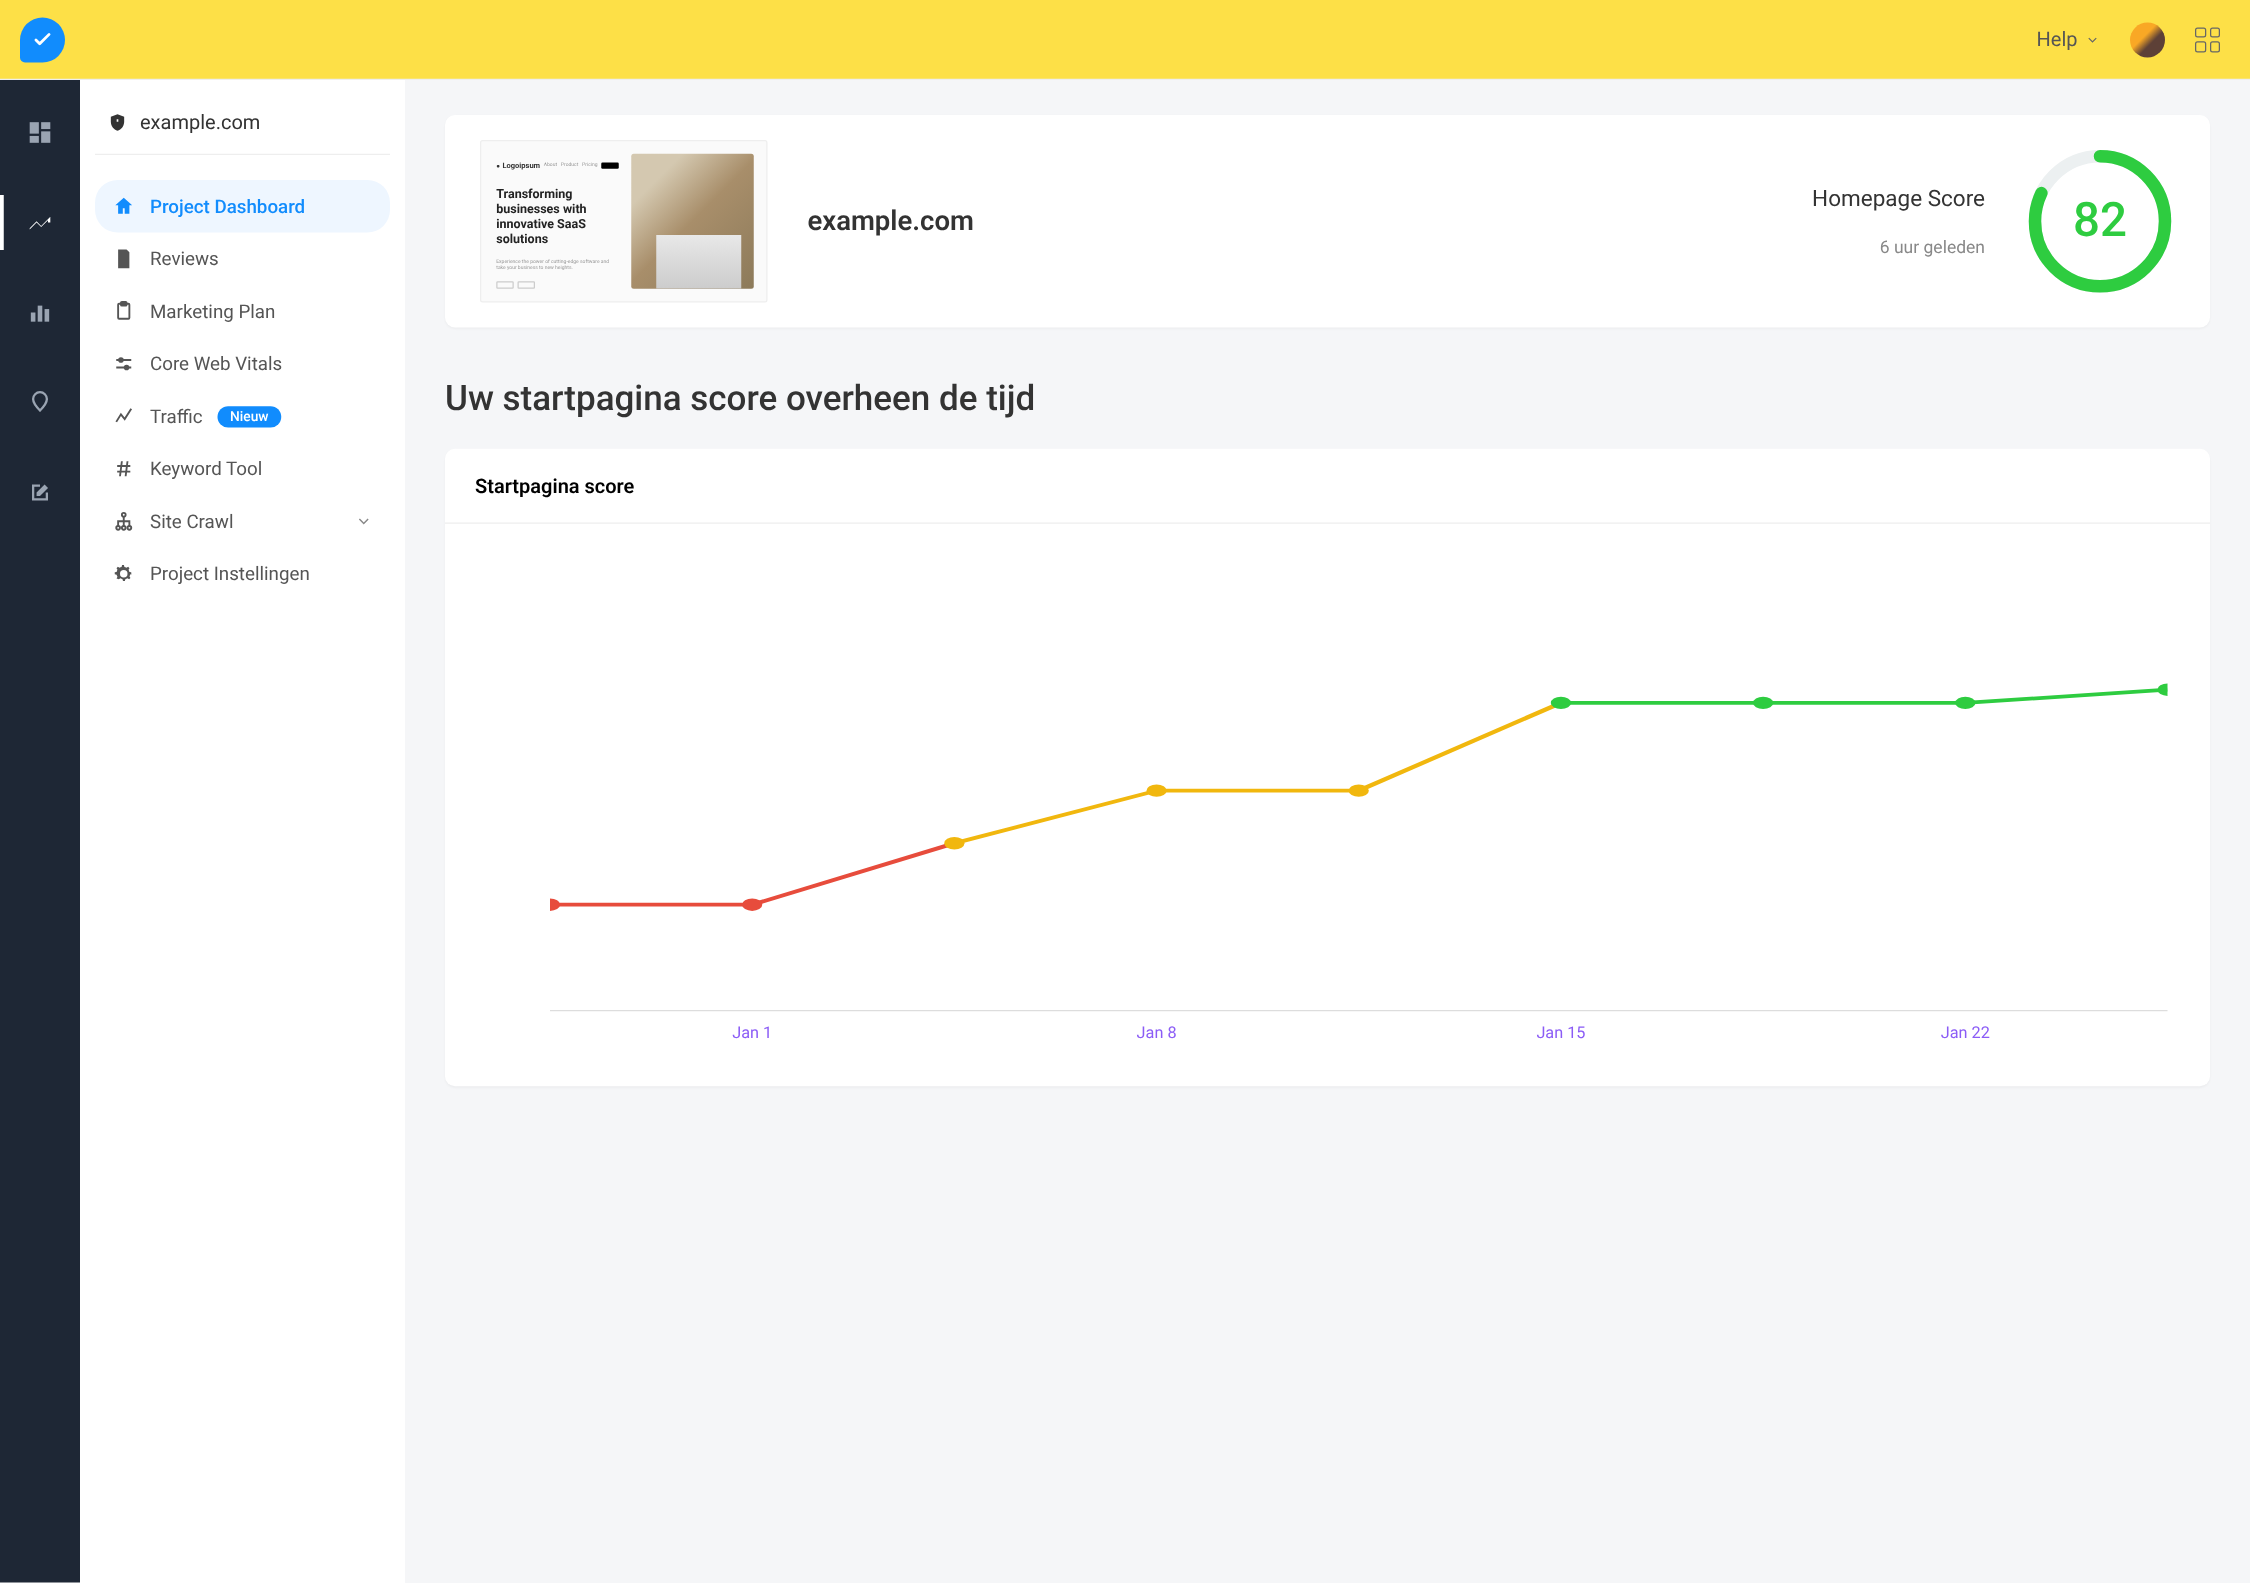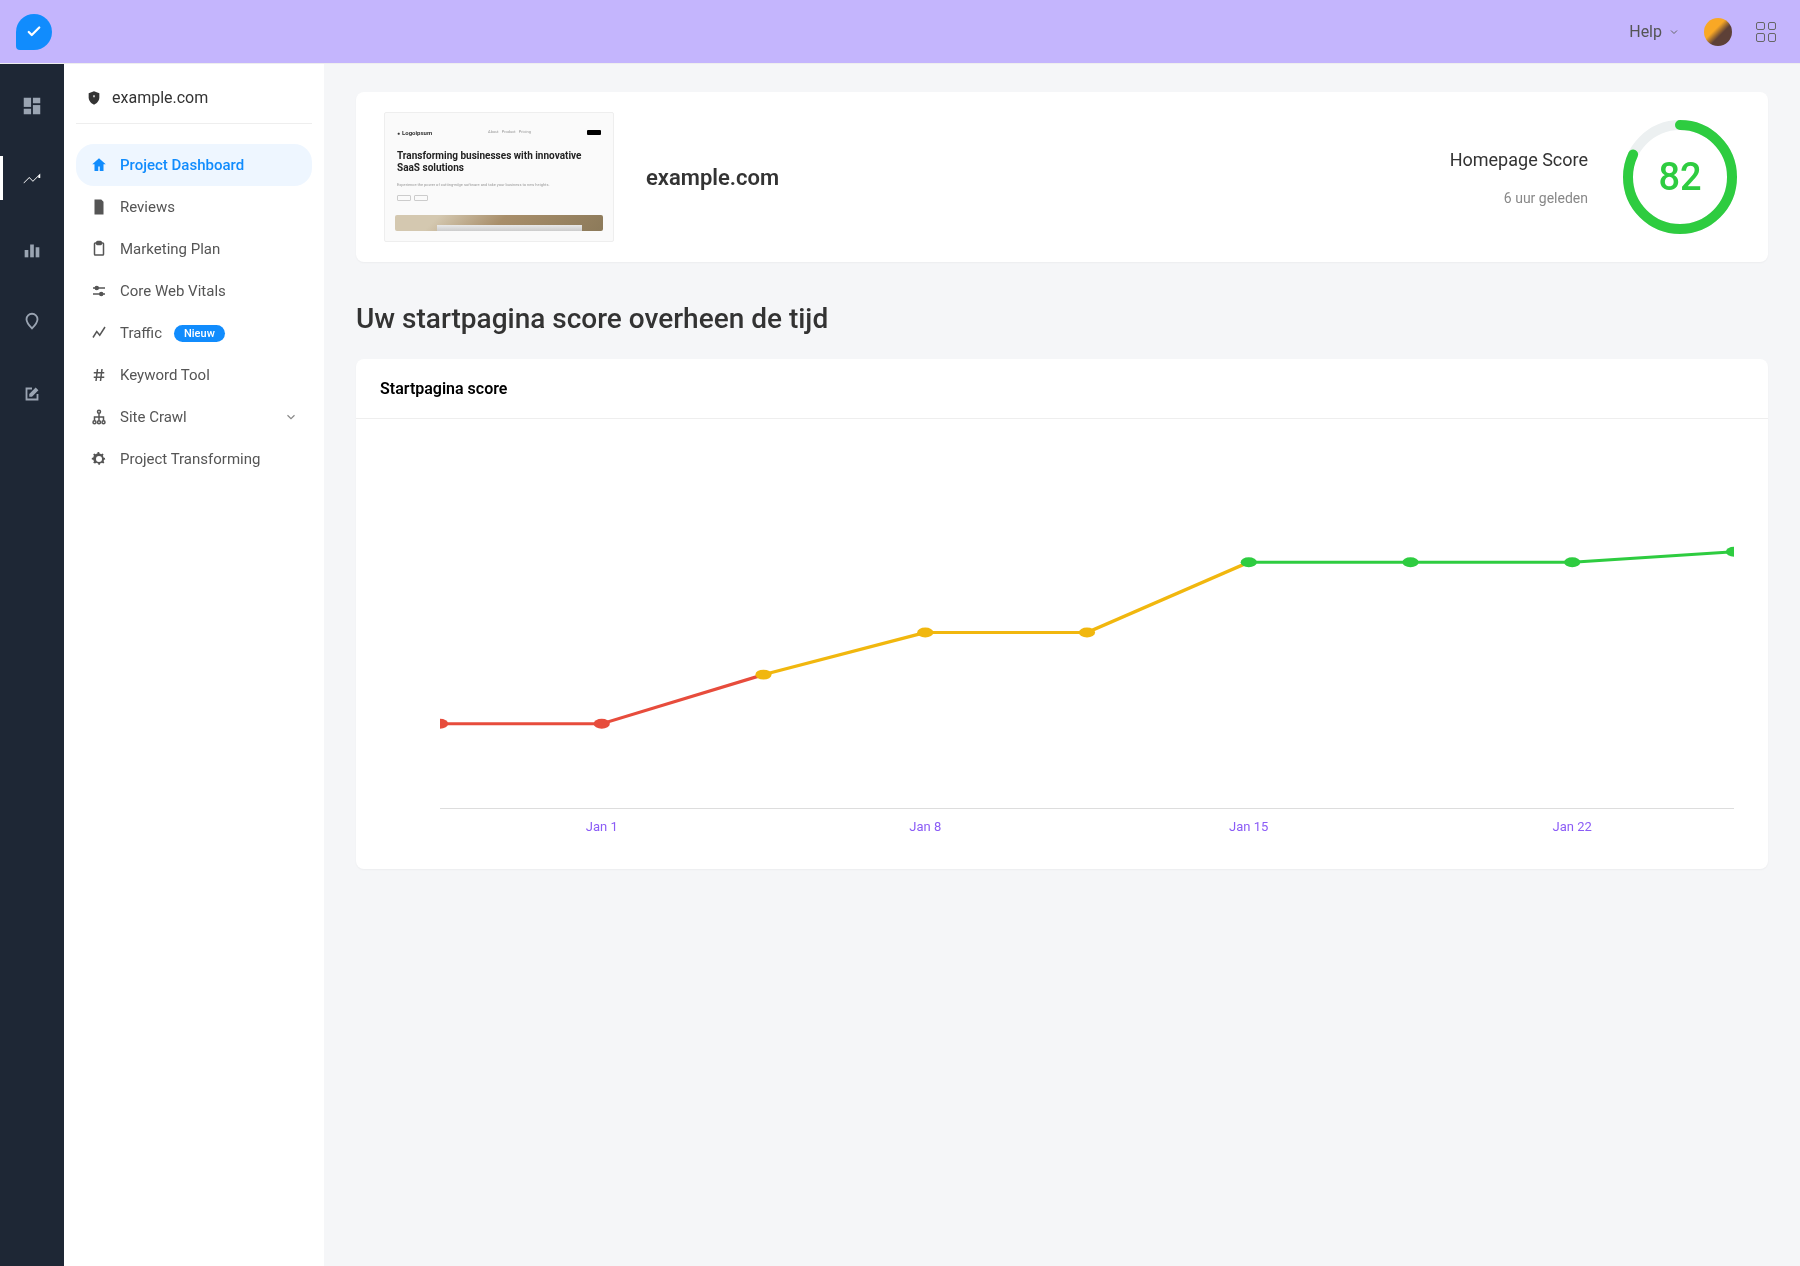--- a/index.html
+++ b/index.html
@@ -1,17 +1,17 @@
 <!DOCTYPE html>
 <html><head>
 <meta charset="utf-8">
 <style>
 * { box-sizing: border-box; margin: 0; padding: 0; }
 body { font-family: -apple-system, BlinkMacSystemFont, "Segoe UI", Roboto, sans-serif; background: #f5f6f8; color: #333; }
-.topbar { position: fixed; top: 0; left: 0; right: 0; height: 64px; background: #c4b5fd; display: flex; align-items: center; padding: 0 24px; z-index: 100; border-bottom: 1px solid #eee; }
+.topbar { position: fixed; top: 0; left: 0; right: 0; height: 64px; background: #fde047; display: flex; align-items: center; padding: 0 24px; z-index: 100; border-bottom: 1px solid #eee; }
 .logo { width: 36px; height: 36px; background: #118cfd; border-radius: 50% 50% 50% 4px; transform: rotate(0deg); display: flex; align-items: center; justify-content: center; margin-left: -8px; }
 .logo svg { width: 18px; height: 18px; }
 .topbar-right { margin-left: auto; display: flex; align-items: center; gap: 24px; }
 .help-link { display: flex; align-items: center; gap: 6px; color: #555; font-size: 16px; cursor: pointer; }
 .avatar { width: 28px; height: 28px; border-radius: 50%; background: linear-gradient(135deg, #f9a825 40%, #5d4037 60%); cursor: pointer; }
 .apps-icon { width: 20px; height: 20px; cursor: pointer; display: grid; grid-template-columns: 1fr 1fr; gap: 3px; }
 .apps-icon span { border: 1.5px solid #666; border-radius: 2px; }
 
 .iconrail { position: fixed; top: 64px; left: 0; bottom: 0; width: 64px; background: #1e2735; display: flex; flex-direction: column; align-items: center; padding-top: 20px; gap: 28px; z-index: 90; }
 .rail-item { width: 64px; height: 44px; display: flex; align-items: center; justify-content: center; color: #9aa4b2; cursor: pointer; position: relative; }
@@ -22,21 +22,21 @@
 .site-header { display: flex; align-items: center; gap: 10px; padding: 0 10px 16px; border-bottom: 1px solid #eee; margin-bottom: 20px; color: #333; font-size: 16px; }
 .shield-icon { width: 16px; height: 16px; }
 .nav-item { display: flex; align-items: center; gap: 12px; padding: 12px 14px; border-radius: 18px; color: #555; font-size: 15px; cursor: pointer; position: relative; }
 .nav-item.active { background: #eef6ff; color: #118cfd; font-weight: 500; }
 .nav-item .nav-icon { width: 18px; height: 18px; flex-shrink: 0; display: flex; align-items: center; justify-content: center; }
 .nav-item .chev { margin-left: auto; }
 .badge { background: #118cfd; color: #fff; font-size: 11px; padding: 2px 10px; border-radius: 10px; font-weight: 500; }
 
 .main { margin-left: 324px; margin-top: 64px; padding: 28px 32px; }
 .score-card { background: #fff; border-radius: 8px; padding: 20px 28px; display: flex; align-items: center; gap: 32px; margin-bottom: 40px; box-shadow: 0 1px 2px rgba(0,0,0,0.04); }
-.thumb { width: 230px; height: 130px; background: #fafafa; border: 1px solid #eee; border-radius: 2px; display: flex; padding: 10px; gap: 8px; overflow: hidden; font-size: 7px; line-height: 1.2; flex-direction: column; }
+.thumb { width: 230px; height: 130px; background: #fafafa; border: 1px solid #eee; border-radius: 2px; display: flex; padding: 10px; gap: 8px; overflow: hidden; font-size: 7px; line-height: 1.2; }
 .thumb-left { flex: 1; padding: 6px 2px; }
 .thumb-head { display: flex; align-items: center; justify-content: space-between; margin-bottom: 14px; }
 .thumb-logo { font-weight: 700; font-size: 6px; display:flex; align-items:center; gap:2px;}
 .thumb-logo::before{content:"●"; font-size:5px;}
 .thumb-nav { display: flex; gap: 3px; font-size: 4px; color: #999; }
 .thumb-btn { background:#000; width:14px; height:5px; border-radius:1px;}
 .thumb-title { font-size: 10px; font-weight: 700; color: #222; margin-bottom: 8px; }
 .thumb-desc { font-size: 4px; color: #999; line-height: 1.3; margin-bottom:8px;}
 .thumb-cta { display:flex; gap:3px;}
 .thumb-cta span{ width:14px; height:6px; border:1px solid #ccc; border-radius:1px;}
@@ -195,21 +195,21 @@
         <svg class="chev" width="14" height="14" viewBox="0 0 24 24">
           <path d="M6 9l6 6 6-6" stroke="#888" stroke-width="2" fill="none"></path>
         </svg>
       </div>
       <div class="nav-item">
         <span class="nav-icon">
           <svg viewBox="0 0 24 24" fill="currentColor">
             <path d="M12 8a4 4 0 100 8 4 4 0 000-8zm9 4l-2 .5a7 7 0 01-.9 2.2l1 1.8-1.4 1.4-1.8-1a7 7 0 01-2.2.9l-.5 2h-2l-.5-2a7 7 0 01-2.2-.9l-1.8 1L4.3 17l1-1.8A7 7 0 014.4 13l-2-.5v-2l2-.5a7 7 0 01.9-2.2l-1-1.8L5.7 4.6l1.8 1a7 7 0 012.2-.9l.5-2h2l.5 2a7 7 0 012.2.9l1.8-1 1.4 1.4-1 1.8a7 7 0 01.9 2.2l2 .5v2z"></path>
           </svg>
         </span>
-        <span>Project Transforming</span>
+        <span>Project Instellingen</span>
       </div>
     </div>
 </div>
 
 <div class="main">
   <div class="score-card">
     <div class="thumb">
       <div class="thumb-left">
         <div class="thumb-head">
           <div class="thumb-logo">Logoipsum</div>

